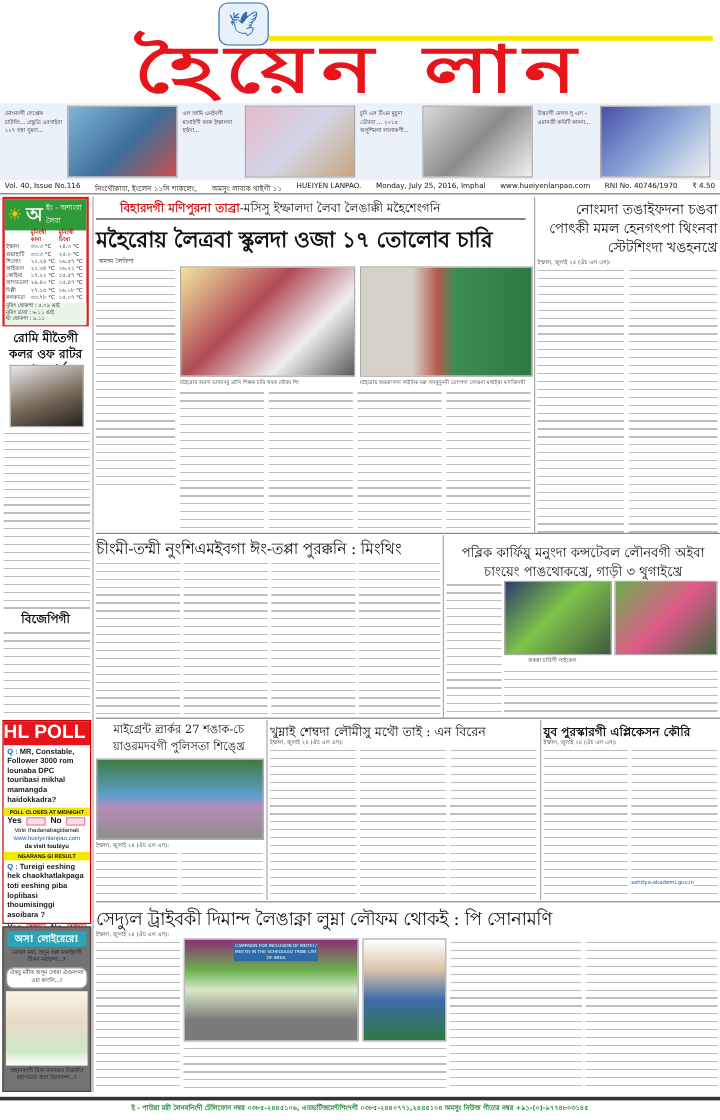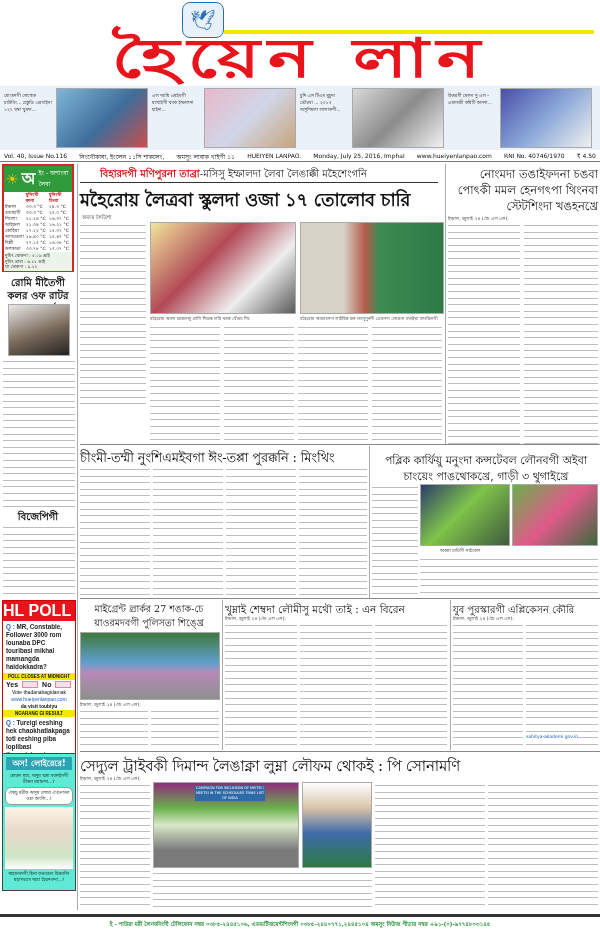--- a/index.html
+++ b/index.html
@@ -35,21 +35,21 @@
 .col-lines{background:repeating-linear-gradient(#fff 0 3px,#bdbdbd 3px 4px,#fff 4px 6.6px)}
 .poll{left:2px;top:600px;width:74px;height:170px;border:1px solid #c00;background:#fff}
 .poll-head{background:#e8141b;color:#fff;font-weight:bold;font-family:"Liberation Sans",sans-serif;font-size:16px;text-align:left;height:20px;line-height:20px}
 .poll-q{font-family:"Liberation Sans",sans-serif;font-size:6.3px;font-weight:bold;color:#222;padding:2px 3px;line-height:8px}
 .poll-q .q{color:#1a5fb4}
 .poll-band{background:#f5e800;font-size:4.5px;font-weight:bold;text-align:center;height:7px;line-height:7px;font-family:"Liberation Sans",sans-serif}
 .yesno{font-size:7px;font-weight:bold;padding:1px 3px;display:flex;gap:4px;align-items:center;font-family:"Liberation Sans",sans-serif}
 .yesno .box{width:16px;height:7px;border:1px solid #e88;background:#fde;color:#d22;font-size:6px;text-align:center;line-height:6px}
 .vote{font-size:5px;text-align:center;font-family:"Liberation Sans",sans-serif;line-height:7px}
 .vote .url{color:#1a5fb4}
-.cartoon{left:2px;top:753px;width:74px;height:138px;border:1px solid #444;background:#5eead4}
+.cartoon{left:2px;top:772px;width:74px;height:138px;border:1px solid #444;background:#737373}
 .cartoon-head{background:#2aa5b5;color:#fff;text-align:center;font-size:8px;font-weight:bold;height:13px;line-height:13px;margin:3px}
 .footer-bar{left:0;top:914px;width:600px;height:19px;border-top:3px solid #333;font-size:5.5px;color:#1b8c2e;text-align:center;line-height:15px;font-weight:bold}
 .vline{width:1px;background:#aaa}
 .hline{height:1px;background:#888}
 </style>
 </head>
 <body>
 
 <div class="abs masthead-top">
   <div class="abs logo-dove">🕊</div>
@@ -234,21 +234,21 @@
 <div class="abs vline" style="left:222px;top:600px;height:150px"></div>
 
 <div class="abs headline" style="left:225px;top:602px;width:222px;font-size:10.5px;white-space:nowrap;font-weight:normal">খুম্নাই শেম্বদা লৌমীসু মথৌ তাই : এন বিরেন</div>
 <div class="abs" style="left:225px;top:616px;font-size:4.5px;color:#333">ইম্ফাল, জুলাই ২৪ (ঐচ এল এস):</div>
 <div class="abs body-text col-lines" style="left:225px;top:622px;width:72px;height:128px"></div>
 <div class="abs body-text col-lines" style="left:300px;top:622px;width:72px;height:128px"></div>
 <div class="abs body-text col-lines" style="left:375px;top:622px;width:72px;height:128px"></div>
 
 <div class="abs vline" style="left:450px;top:600px;height:150px"></div>
 
-<div class="abs headline" style="left:453px;top:602px;width:147px;font-size:10px;white-space:nowrap;font-weight:normal">যুব পুরস্কারগী এপ্লিকেসন কৌরি</div>
+<div class="abs headline" style="left:453px;top:602px;width:147px;font-size:10px;white-space:nowrap;font-weight:bold">যুব পুরস্কারগী এপ্লিকেসন কৌরি</div>
 <div class="abs" style="left:453px;top:616px;font-size:4.5px;color:#333">ইম্ফাল, জুলাই ২৪ (ঐচ এল এস):</div>
 <div class="abs body-text col-lines" style="left:453px;top:622px;width:70px;height:128px"></div>
 <div class="abs body-text col-lines" style="left:526px;top:622px;width:72px;height:128px"></div>
 <div class="abs" style="left:526px;top:734px;font-size:4.5px;color:#1a5fb4;background:#fff">sahitya-akademi.gov.in</div>
 
 <div class="abs hline" style="left:80px;top:751px;width:520px"></div>
 
 <div class="abs headline" style="left:80px;top:754px;width:518px;font-size:15px;white-space:nowrap;font-weight:normal;letter-spacing:-0.3px">সেদ্যুল ট্রাইবকী দিমান্দ লৈঙাক্না লুম্না লৌফম থোকই : পি সোনামণি</div>
 <div class="abs" style="left:80px;top:776px;font-size:4.5px;color:#333">ইম্ফাল, জুলাই ২৪ (ঐচ এল এস):</div>
 <div class="abs body-text col-lines" style="left:80px;top:782px;width:70px;height:128px"></div>

